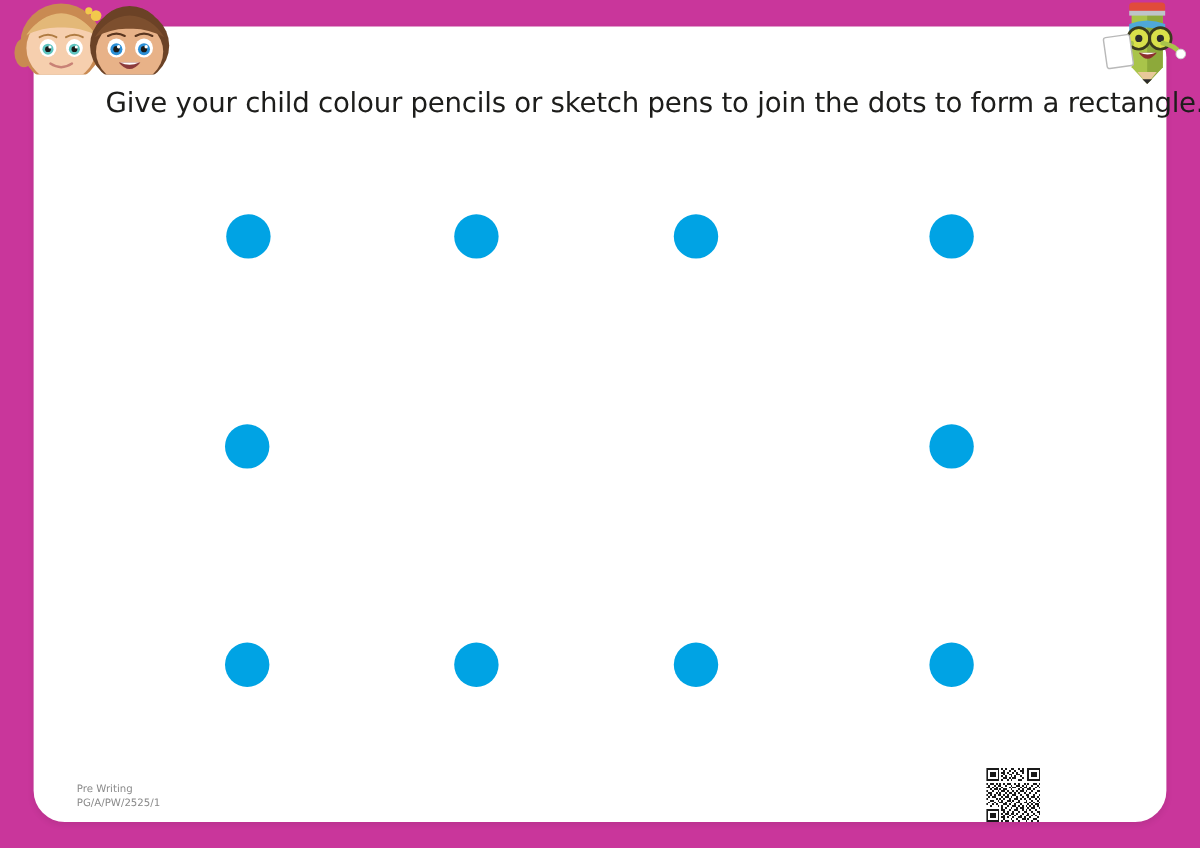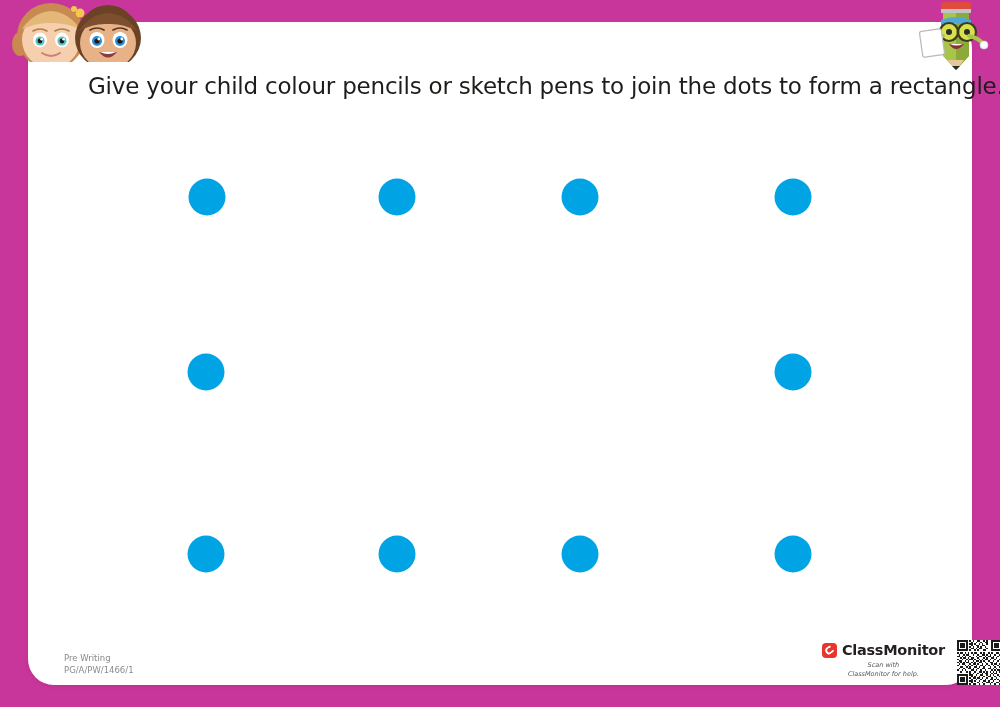--- a/index.html
+++ b/index.html
@@ -175,34 +175,24 @@
     <div class="dot" style="left:206px; top:372px;"></div>
     <div class="dot" style="left:793px; top:372px;"></div>
     <div class="dot" style="left:206px; top:554px;"></div>
     <div class="dot" style="left:397px; top:554px;"></div>
     <div class="dot" style="left:580px; top:554px;"></div>
     <div class="dot" style="left:793px; top:554px;"></div>
   </div>
 
   <div class="footer-codes">
     <div>Pre Writing</div>
-    <div>PG/A/PW/1466/1</div>
+    <div>PG/A/PW/2525/1</div>
   </div>
 
   <div class="brand-block">
-    <div class="brand-text-wrap">
-      <div class="brand-row">
-        <span class="brand-mark"></span>
-        <span class="brand-name">ClassMonitor</span>
-      </div>
-      <div class="brand-sub">
-        <div>Scan with</div>
-        <div>ClassMonitor for help.</div>
-      </div>
-    </div>
 
     <svg class="qr" viewBox="0 0 29 29" shape-rendering="crispEdges">
       <rect width="29" height="29" fill="#ffffff"></rect>
       <g fill="#1a1a1a">
         <path d="M0 0h7v7h-7z M1 1h5v5h-5z" fill-rule="evenodd"></path>
         <rect x="2" y="2" width="3" height="3"></rect>
         <path d="M22 0h7v7h-7z M23 1h5v5h-5z" fill-rule="evenodd"></path>
         <rect x="24" y="2" width="3" height="3"></rect>
         <path d="M0 22h7v7h-7z M1 23h5v5h-5z" fill-rule="evenodd"></path>
         <rect x="2" y="24" width="3" height="3"></rect>

